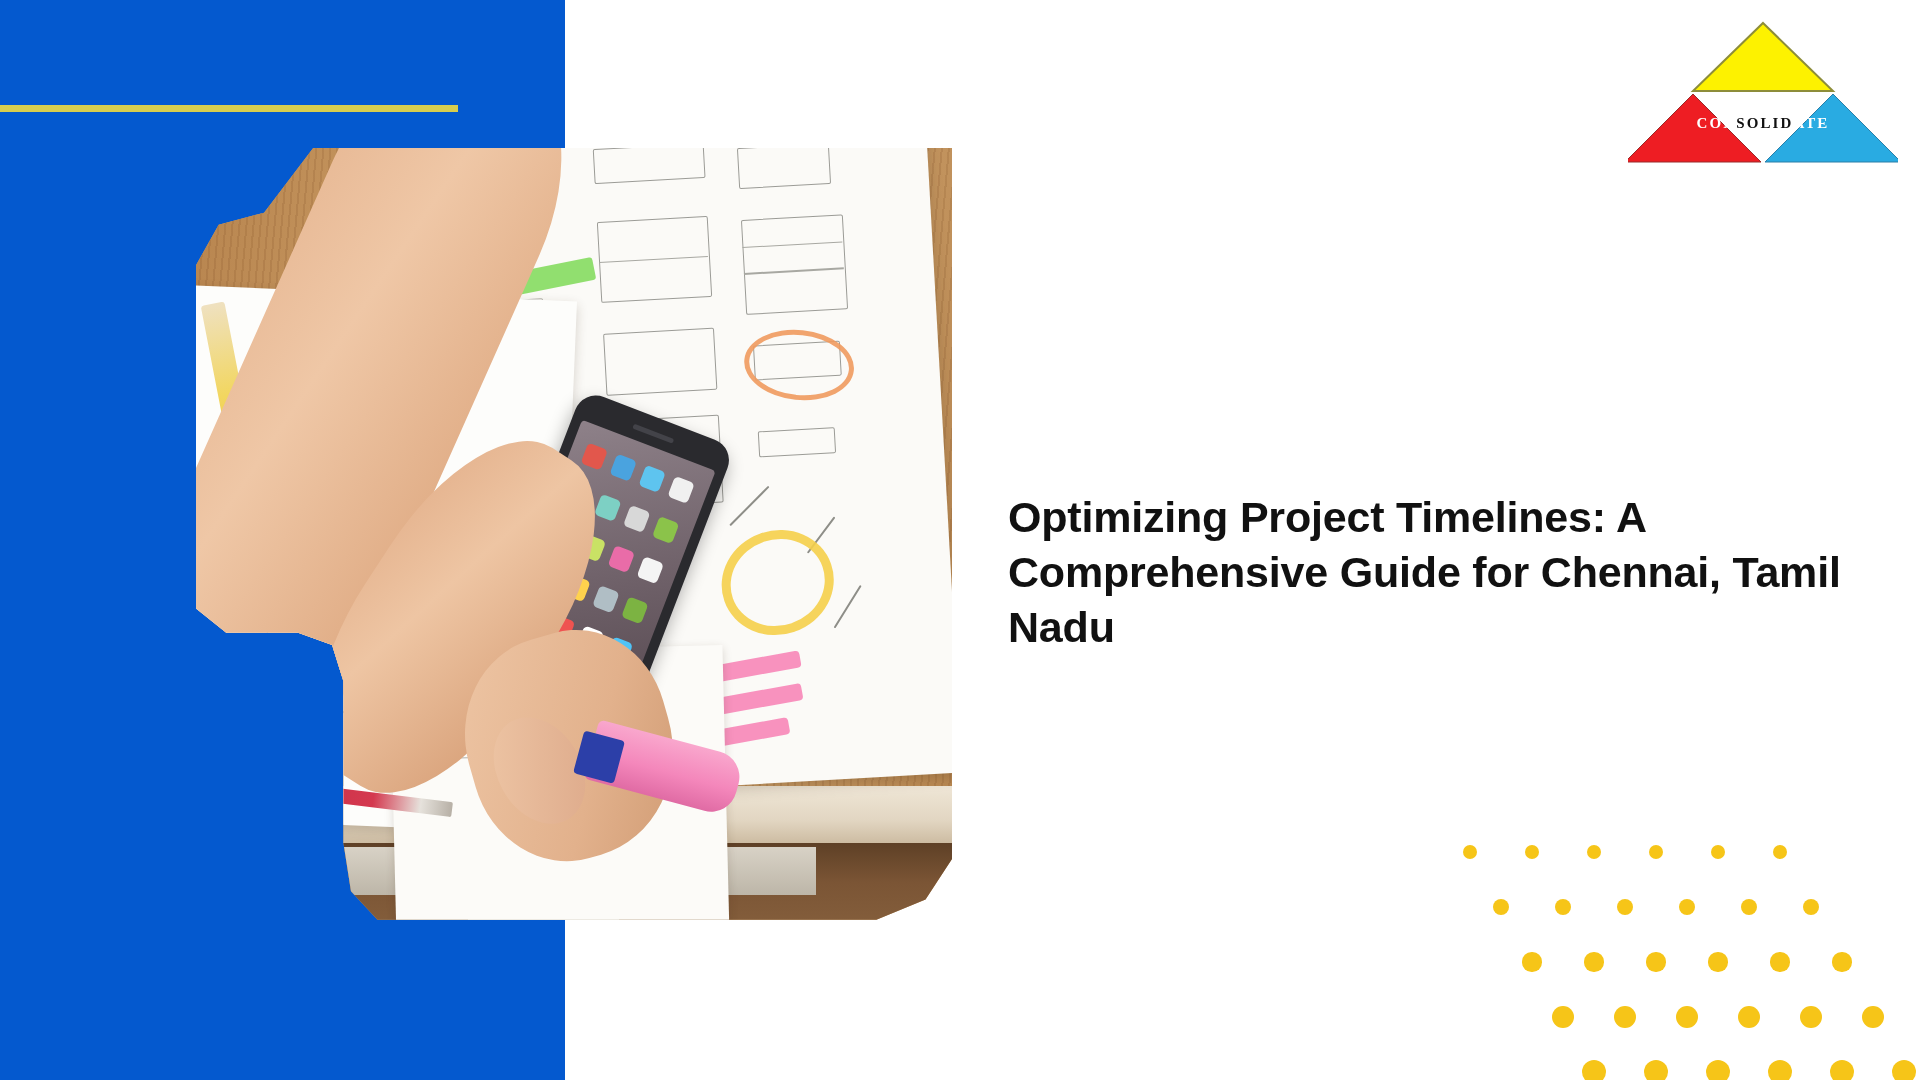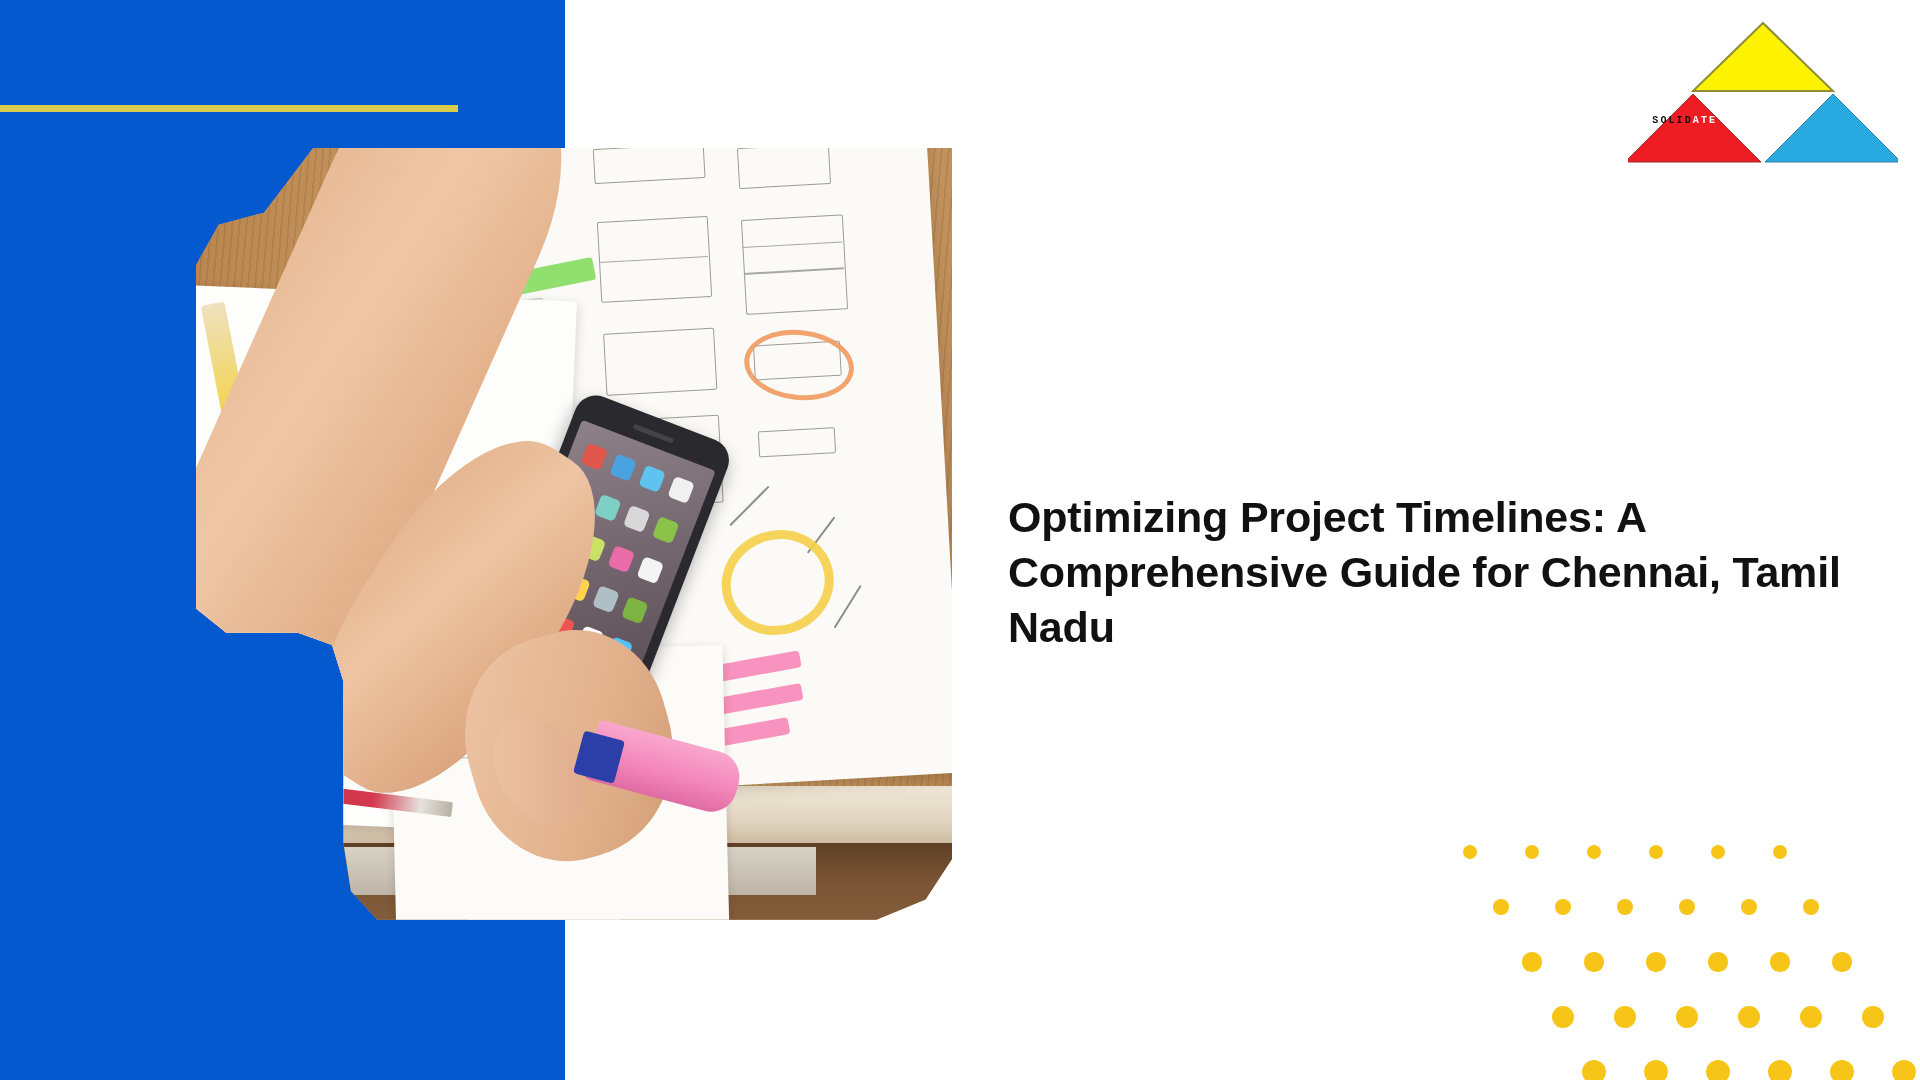--- a/index.html
+++ b/index.html
@@ -346,22 +346,23 @@
     position: absolute;
     left: 1628px;
     top: 18px;
     width: 270px;
     height: 150px;
   }
   .logo-text {
     position: absolute;
     left: 0; right: 0;
     top: 97px;
-    font-family: Liberation Mono, monospace;
-    font-size: 10px;
+    text-align: center;
+    font-family: Liberation Serif, serif;
+    font-size: 15px;
     font-weight: bold;
     letter-spacing: 2.1px;
     color: #ffffff;
     pointer-events: none;
   }
   .logo-text span.dark { color: #111111; }
 
   
   .dots {
     position: absolute;

